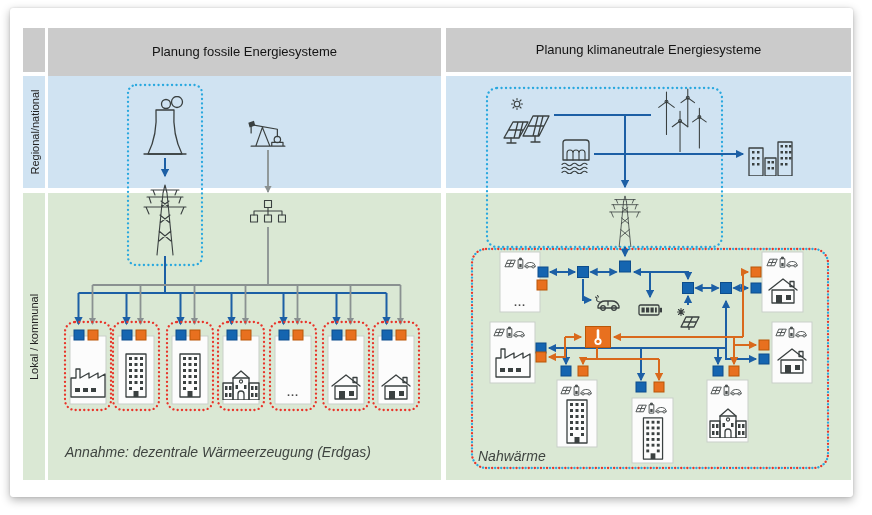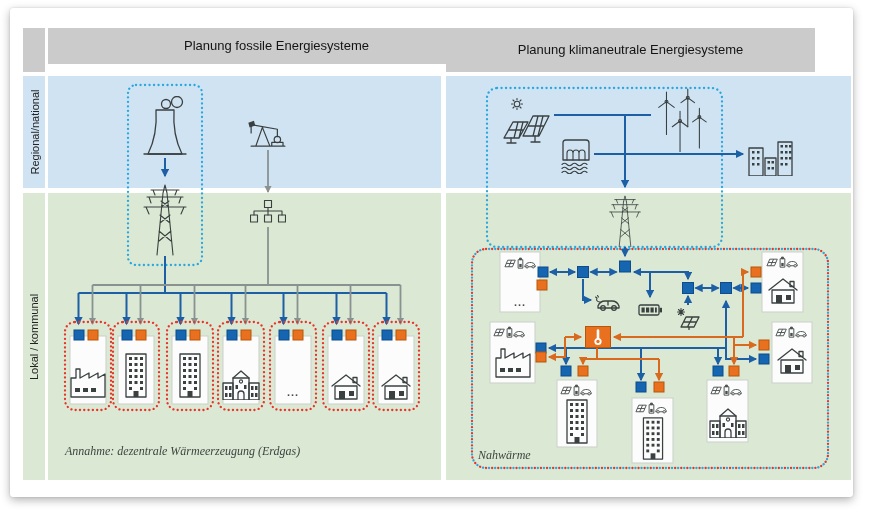--- a/index.html
+++ b/index.html
@@ -10,21 +10,21 @@
   .hdr{background:#cbcbcb;color:#141414;display:flex;flex-direction:column;justify-content:center;
        align-items:center;text-align:center;font-size:13px;line-height:1.5;}
   .bandblue{background:#d0e3f2;}
   .bandgreen{background:#dae8d4;}
   .sidecell{display:flex;align-items:center;justify-content:center;}
   .sidecell span{transform:rotate(-90deg);white-space:nowrap;font-size:11px;color:#222;}
   .panel{position:absolute;}
   .panel .bg-top{position:absolute;left:0;top:0;width:100%;height:112px;background:#d0e3f2;}
   .panel .bg-bottom{position:absolute;left:0;top:117px;width:100%;height:287px;background:#dae8d4;}
   .panel svg{position:absolute;left:0;top:0;}
-  .caption{position:absolute;font-size:12px;font-style:italic;color:#3f4440;font-family:Liberation Serif, serif;}
+  .caption{position:absolute;font-size:14px;font-style:italic;color:#3f4440;}
   
   .bl{stroke:#1c5fa5;stroke-width:2;fill:none;}
   .ol{stroke:#d9691c;stroke-width:2;fill:none;}
   .gl{stroke:#8a9191;stroke-width:1.8;fill:none;}
   .nodeb{fill:#1565b0;stroke:#0d4d8c;stroke-width:1;}
   .nodeo{fill:#e8701f;stroke:#b95708;stroke-width:1;}
   .card{fill:#fcfcfc;stroke:#c9cfc9;stroke-width:1;}
   .ic{stroke:#3a4040;stroke-width:1.3;fill:none;stroke-linejoin:round;stroke-linecap:round;}
   .icf{fill:#3a4040;stroke:none;}
   .thin{stroke-width:1.1;}
@@ -224,24 +224,24 @@
       <circle cx="13" cy="15.5" r="3.6" fill="#fff"></circle>
       <circle cx="13" cy="15.5" r="1.7" fill="#e8701f"></circle>
     </symbol>
   </defs>
 </svg>
 
 <div id="stage">
  <div id="page">
 
   <div class="cell hdr" style="left:13px;top:20px;width:22px;height:44px;"></div>
-  <div class="cell hdr" style="left:38px;top:20px;width:393px;height:36px;padding-left:32px;">
+  <div class="cell hdr" style="left:38px;top:20px;width:393px;height:48px;">
     <div>Planung fossile Energiesysteme</div>
   </div>
-  <div class="cell hdr" style="left:436px;top:20px;width:369px;height:44px;">
+  <div class="cell hdr" style="left:436px;top:20px;width:405px;height:44px;">
     <div>Planung klimaneutrale Energiesysteme</div>
   </div>
 
   <div class="cell bandblue sidecell" style="left:13px;top:68px;width:22px;height:112px;">
     <span>Regional/national</span>
   </div>
   <div class="cell bandgreen sidecell" style="left:13px;top:185px;width:22px;height:287px;">
     <span>Lokal / kommunal</span>
   </div>
 

